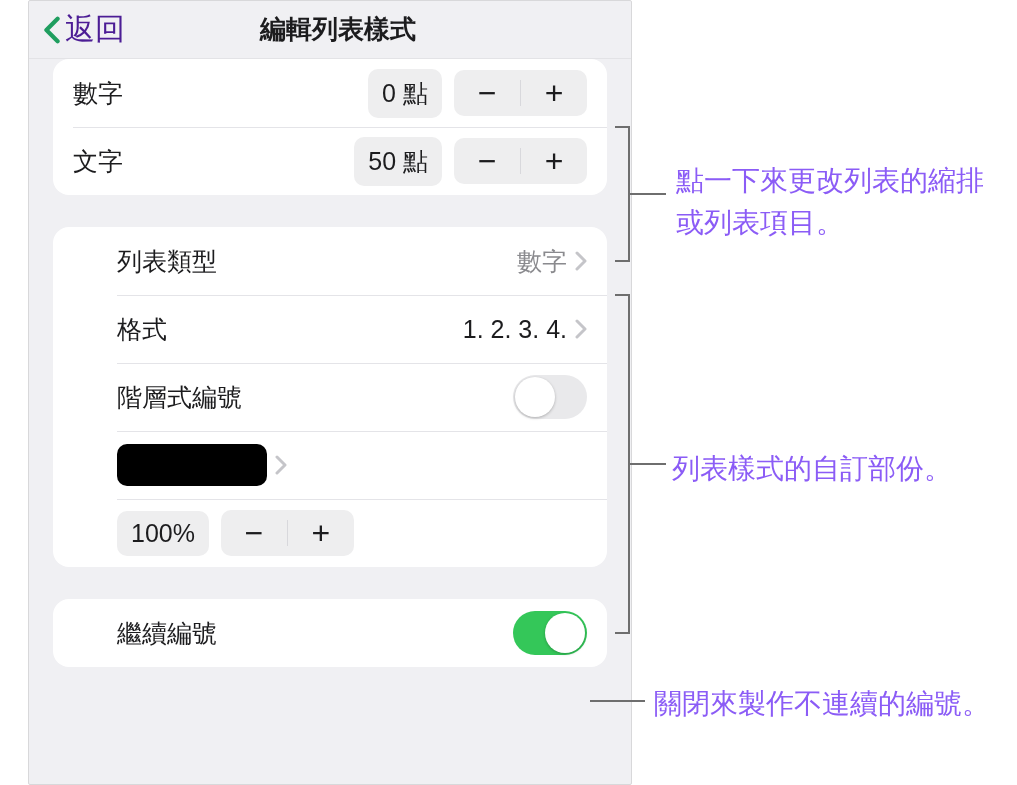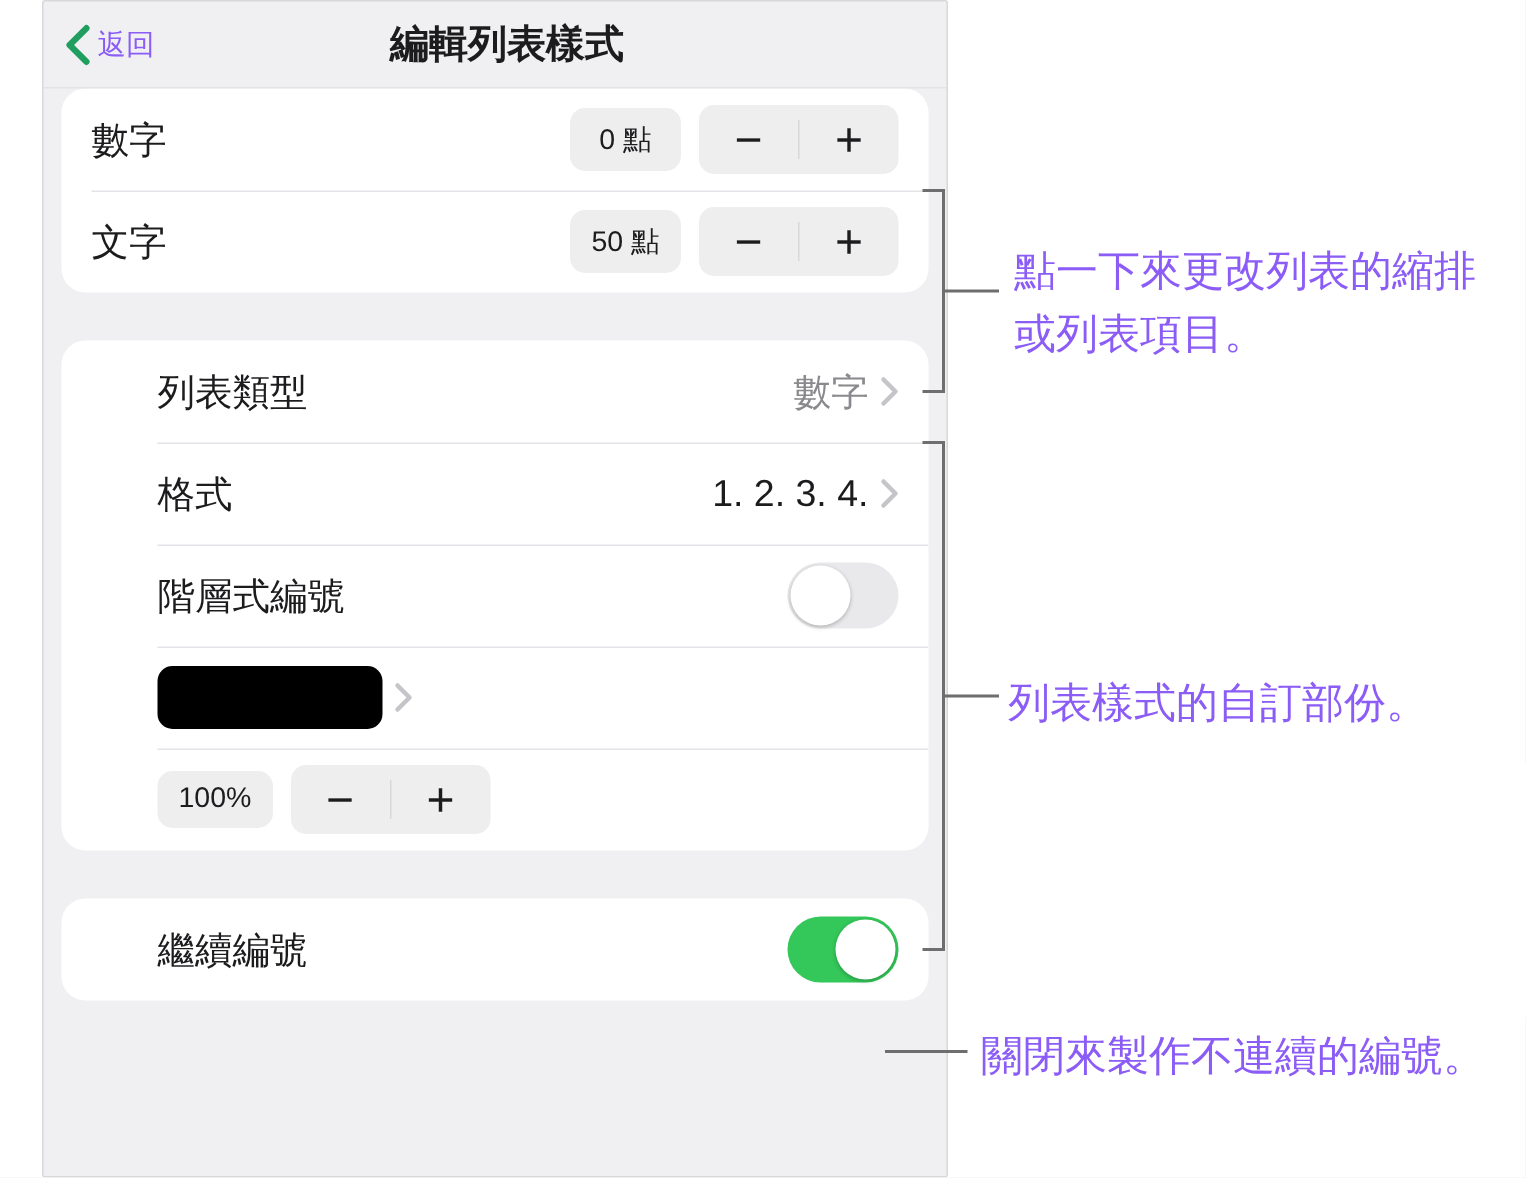--- a/index.html
+++ b/index.html
@@ -25,22 +25,22 @@
   .panel-header {
     height: 58px;
     display: flex;
     align-items: center;
     position: relative;
     border-bottom: 1px solid #e3e3e6;
   }
   .back-btn {
     display: flex;
     align-items: center;
-    color: #8b5cf6;
-    font-size: 19px;
+    color: #4c1d95;
+    font-size: 30px;
     padding-left: 14px;
     cursor: pointer;
     font-weight: 400;
   }
   .back-btn svg { margin-right: 4px; }
   .panel-title {
     position: absolute;
     left: 16px; right: 0;
     text-align: center;
     font-size: 26px;
@@ -49,21 +49,21 @@
     pointer-events: none;
     font-family: Liberation Mono, monospace;
   }
   .section-label {
     color: #8a8a8e;
     font-size: 22px;
     padding: 26px 36px 10px;
   }
   .card {
     background: #fff;
-    margin: 0 12px;
+    margin: 0 24px;
     border-radius: 16px;
     overflow: hidden;
   }
   .card + .card { margin-top: 32px; padding-left: 44px; }
   .row {
     display: flex;
     align-items: center;
     padding: 0 20px;
     min-height: 68px;
     position: relative;
@@ -93,21 +93,21 @@
   }
   .stepper-group {
     display: flex;
     align-items: center;
     gap: 12px;
   }
   .value-pill {
     background: #eeeeef;
     border-radius: 10px;
     padding: 8px 14px;
-    font-size: 19px;
+    font-size: 25px;
     color: #1c1c1e;
     min-width: 74px;
     text-align: center;
   }
   .stepper {
     display: flex;
     background: #eeeeef;
     border-radius: 10px;
     overflow: hidden;
     height: 46px;

